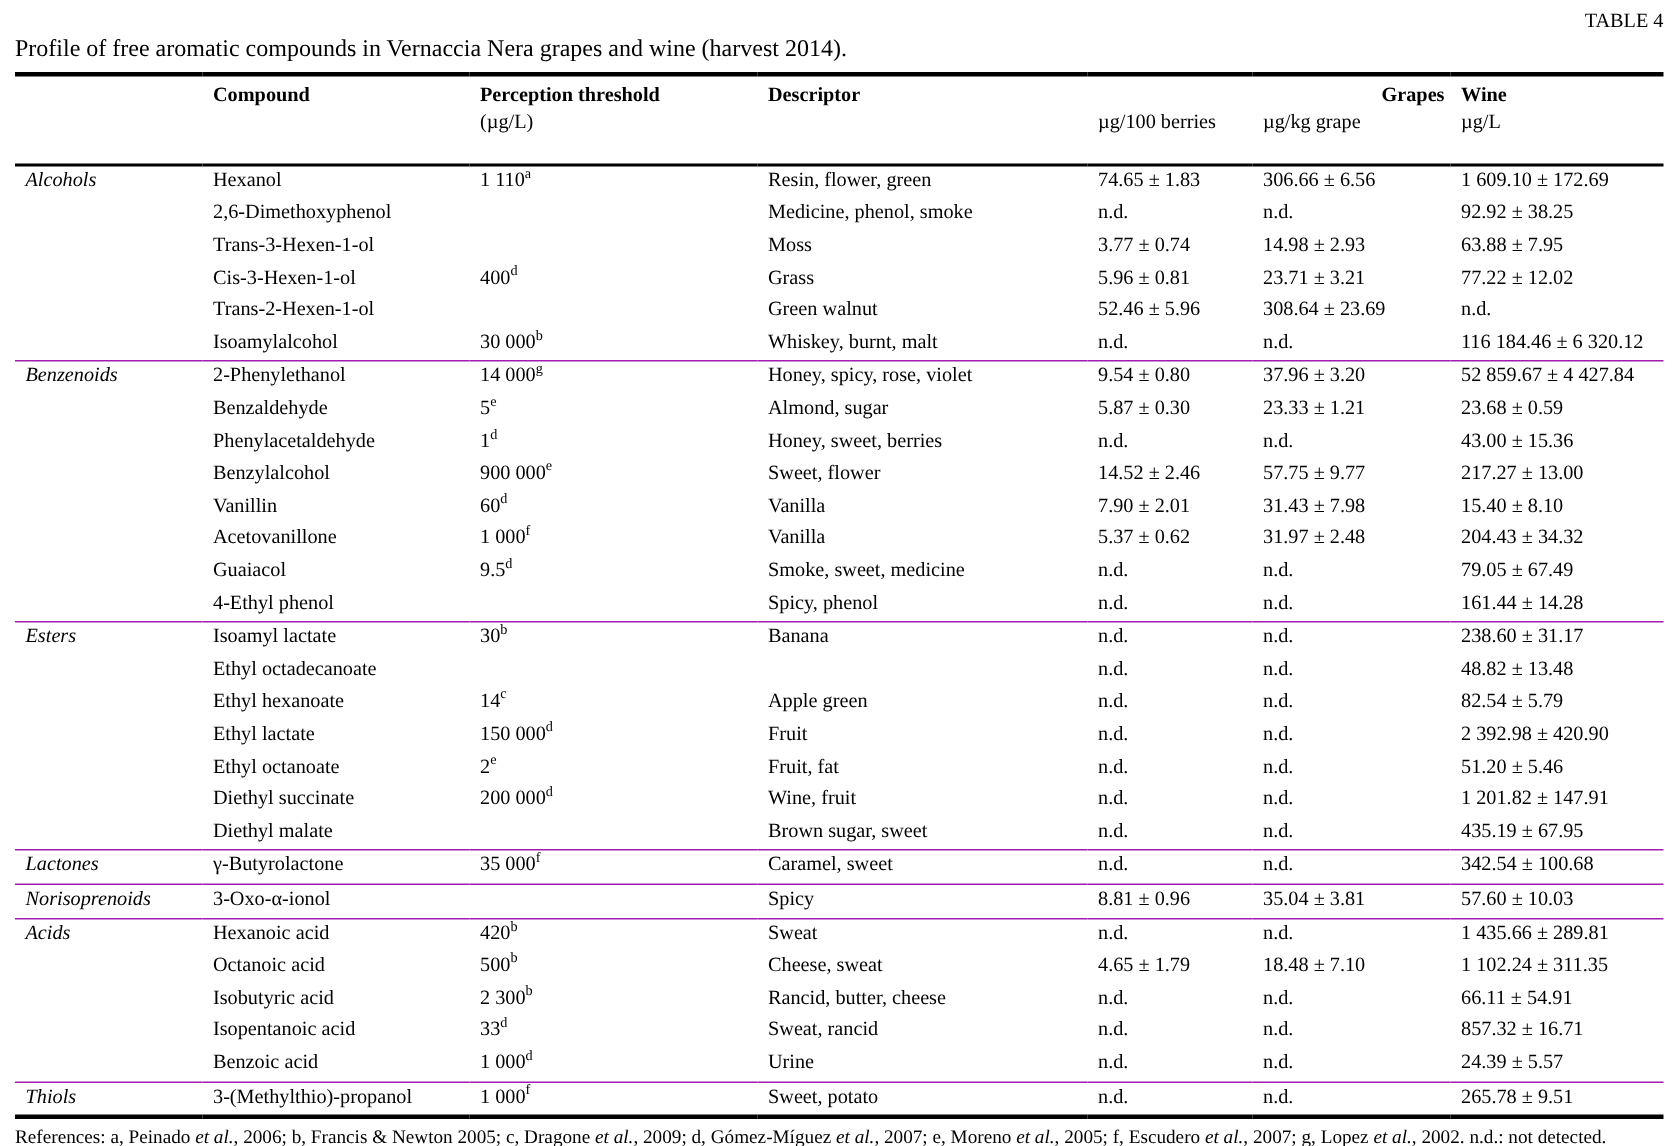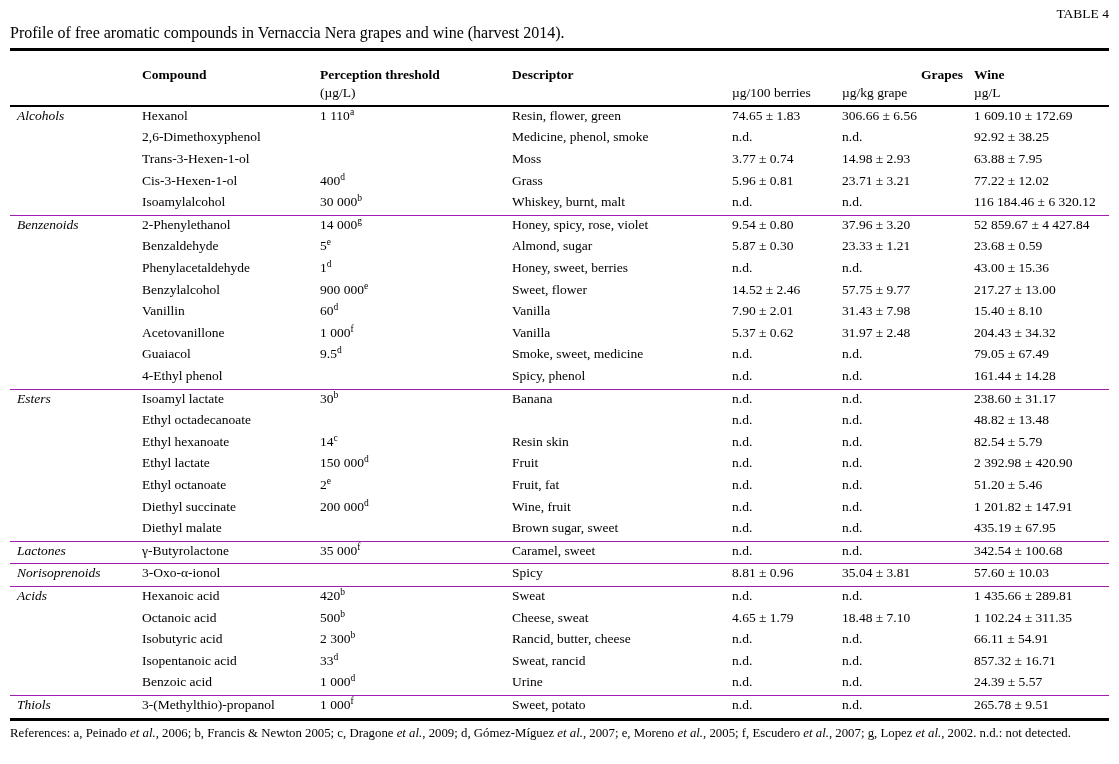--- a/index.html
+++ b/index.html
@@ -37,26 +37,26 @@
     font-size: 13.5px;
     text-align: left;
     vertical-align: top;
     padding: 1px 4px 1px 7px;
     white-space: nowrap;
     overflow: visible;
   }
   thead th { font-weight: bold; }
   thead tr.group-row th {
     border-top: 3px solid #000;
-    padding-top: 16px;
+    padding-top: 4px;
   }
   thead tr.subhead-row th {
     font-weight: normal;
     border-bottom: 2px solid #000;
-    padding-bottom: 4px;
+    padding-bottom: 20px;
   }
   th.center { text-align: right; }
   tbody.section td { height: 19.6px; }
   tbody.section tr:last-child td { border-bottom: 1px solid #a21caf; }
   tbody.section:last-of-type tr:last-child td { border-bottom: 3px solid #000; }
   td.category { font-style: italic; }
   sup.ref {
     font-size: 9.5px;
     line-height: 0;
   }
@@ -135,20 +135,29 @@
           <td class="category"></td>
           <td>Cis-3-Hexen-1-ol</td>
           <td>400<sup class="ref">d</sup></td>
           <td>Grass</td>
           <td>5.96 ± 0.81</td>
           <td>23.71 ± 3.21</td>
           <td>77.22 ± 12.02</td>
         </tr>
         <tr>
           <td class="category"></td>
+          <td>Trans-2-Hexen-1-ol</td>
+          <td></td>
+          <td>Green walnut</td>
+          <td>52.46 ± 5.96</td>
+          <td>308.64 ± 23.69</td>
+          <td>n.d.</td>
+        </tr>
+        <tr>
+          <td class="category"></td>
           <td>Isoamylalcohol</td>
           <td>30 000<sup class="ref">b</sup></td>
           <td>Whiskey, burnt, malt</td>
           <td>n.d.</td>
           <td>n.d.</td>
           <td>116 184.46 ± 6 320.12</td>
         </tr>
       </tbody>
       <tbody class="section">
         <tr>
@@ -240,21 +249,21 @@
           <td></td>
           <td></td>
           <td>n.d.</td>
           <td>n.d.</td>
           <td>48.82 ± 13.48</td>
         </tr>
         <tr>
           <td class="category"></td>
           <td>Ethyl hexanoate</td>
           <td>14<sup class="ref">c</sup></td>
-          <td>Resin skin</td>
+          <td>Apple green</td>
           <td>n.d.</td>
           <td>n.d.</td>
           <td>82.54 ± 5.79</td>
         </tr>
         <tr>
           <td class="category"></td>
           <td>Ethyl lactate</td>
           <td>150 000<sup class="ref">d</sup></td>
           <td>Fruit</td>
           <td>n.d.</td>

